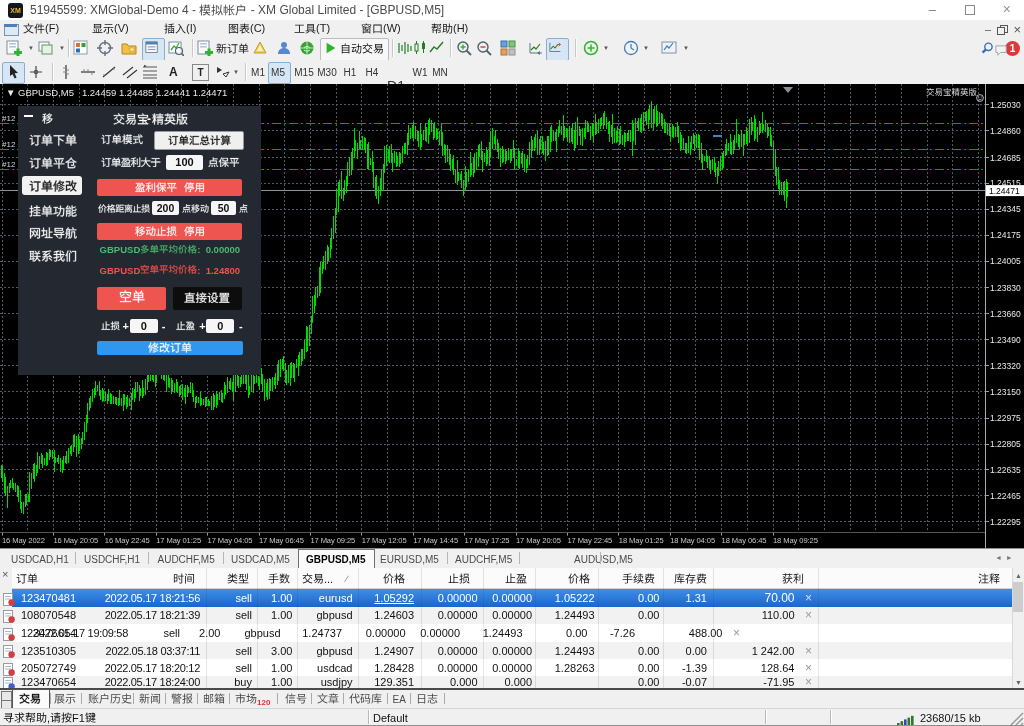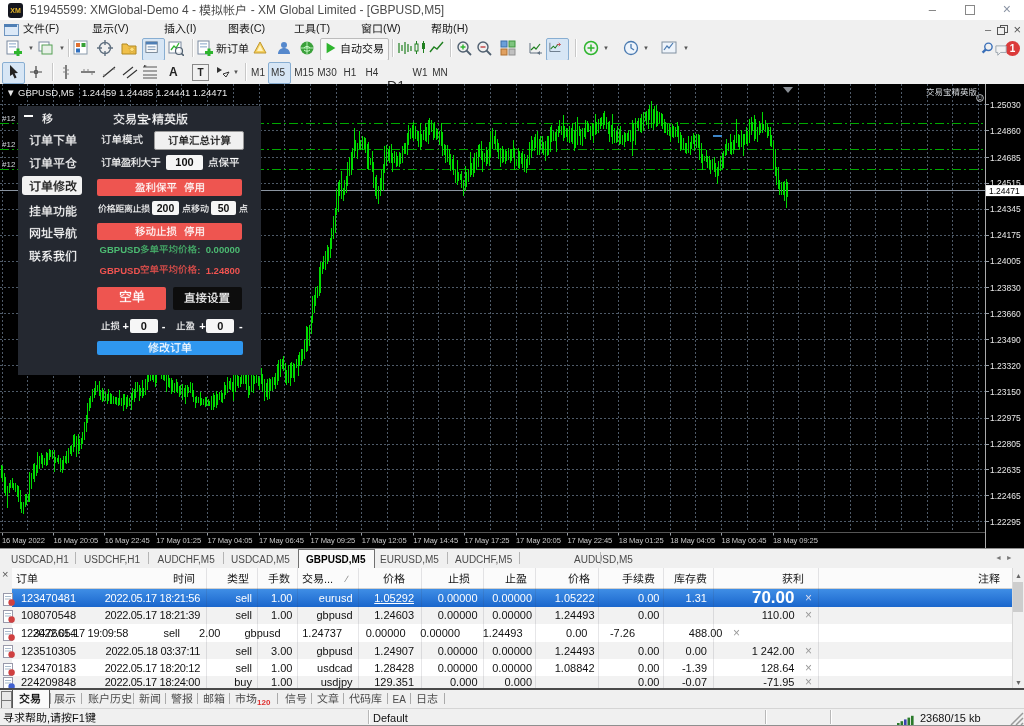--- a/index.html
+++ b/index.html
@@ -759,21 +759,21 @@
       <div style="position:absolute;right:824px;top:8.8px;transform:translateY(-50%);font-size:11px;color:#fff;letter-spacing:-0.3px;white-space:pre;">2022.05.17 18:21:56</div>
       <div style="position:absolute;right:772px;top:8.8px;transform:translateY(-50%);font-size:11px;color:#fff;white-space:pre;">sell</div>
       <div style="position:absolute;right:731.5px;top:8.8px;transform:translateY(-50%);font-size:11px;color:#fff;white-space:pre;">1.00</div>
       <div style="position:absolute;right:671.5px;top:8.8px;transform:translateY(-50%);font-size:11px;color:#fff;white-space:pre;">eurusd</div>
       <div style="position:absolute;right:610px;top:8.8px;transform:translateY(-50%);font-size:11px;color:#fff;white-space:pre;text-decoration:underline;">1.05292</div>
       <div style="position:absolute;right:546.5px;top:8.8px;transform:translateY(-50%);font-size:11px;color:#fff;white-space:pre;">0.00000</div>
       <div style="position:absolute;right:492px;top:8.8px;transform:translateY(-50%);font-size:11px;color:#fff;white-space:pre;">0.00000</div>
       <div style="position:absolute;right:429.5px;top:8.8px;transform:translateY(-50%);font-size:11px;color:#fff;white-space:pre;">1.05222</div>
       <div style="position:absolute;right:364.5px;top:8.8px;transform:translateY(-50%);font-size:11px;color:#fff;white-space:pre;">0.00</div>
       <div style="position:absolute;right:317px;top:8.8px;transform:translateY(-50%);font-size:11px;color:#fff;white-space:pre;">1.31</div>
-      <div style="position:absolute;right:229.5px;top:8.8px;transform:translateY(-50%);font-size:17px;color:#fff;white-space:pre;font-weight:bold;">70.00</div>
+      <div style="position:absolute;right:229.5px;top:8.8px;transform:translateY(-50%);font-size:12px;color:#fff;white-space:pre;">70.00</div>
       <div style="position:absolute;right:212px;top:8.8px;transform:translateY(-50%);font-size:12px;color:#dde;white-space:pre;">×</div>
     </div>
   </div>
 <div class="a" style="left:0px;top:606.6px;width:1024px;height:17.6px;overflow:hidden;">
     <div style="position:absolute;left:0;top:0;width:1024px;height:17.6px;">
       <div style="position:absolute;left:12px;top:0;width:1000px;height:17.6px;background:#f2f2f2;"></div>
       <div style="position:absolute;left:3px;top:2.5px;"><svg width="12" height="13" viewBox="0 0 12 13">
           <rect x="0.5" y="0.5" width="9" height="12" fill="#fff" stroke="#99a"></rect>
           <rect x="2" y="3" width="6" height="1" fill="#abc"></rect>
           <rect x="2" y="5.5" width="6" height="1" fill="#abc"></rect>
@@ -844,45 +844,45 @@
   </div>
 <div class="a" style="left:0px;top:659.4px;width:1024px;height:17.6px;overflow:hidden;">
     <div style="position:absolute;left:0;top:0;width:1024px;height:17.6px;">
       <div style="position:absolute;left:12px;top:0;width:1000px;height:17.6px;background:#ffffff;"></div>
       <div style="position:absolute;left:3px;top:2.5px;"><svg width="12" height="13" viewBox="0 0 12 13">
           <rect x="0.5" y="0.5" width="9" height="12" fill="#fff" stroke="#99a"></rect>
           <rect x="2" y="3" width="6" height="1" fill="#abc"></rect>
           <rect x="2" y="5.5" width="6" height="1" fill="#abc"></rect>
           <circle cx="8.6" cy="9.5" r="3.2" fill="#d04040"></circle>
         </svg></div>
-      <div style="position:absolute;left:21px;top:8.8px;transform:translateY(-50%);font-size:11px;color:#111;white-space:pre;">123470183</div>
+      <div style="position:absolute;left:21px;top:8.8px;transform:translateY(-50%);font-size:11px;color:#111;white-space:pre;">205072749</div>
       <div style="position:absolute;right:824px;top:8.8px;transform:translateY(-50%);font-size:11px;color:#111;letter-spacing:-0.3px;white-space:pre;">2022.05.17 18:20:12</div>
       <div style="position:absolute;right:772px;top:8.8px;transform:translateY(-50%);font-size:11px;color:#111;white-space:pre;">sell</div>
       <div style="position:absolute;right:731.5px;top:8.8px;transform:translateY(-50%);font-size:11px;color:#111;white-space:pre;">1.00</div>
       <div style="position:absolute;right:671.5px;top:8.8px;transform:translateY(-50%);font-size:11px;color:#111;white-space:pre;">usdcad</div>
       <div style="position:absolute;right:610px;top:8.8px;transform:translateY(-50%);font-size:11px;color:#111;white-space:pre;margin-left:25px;">1.28428</div>
       <div style="position:absolute;right:546.5px;top:8.8px;transform:translateY(-50%);font-size:11px;color:#111;white-space:pre;">0.00000</div>
       <div style="position:absolute;right:492px;top:8.8px;transform:translateY(-50%);font-size:11px;color:#111;white-space:pre;">0.00000</div>
-      <div style="position:absolute;right:429.5px;top:8.8px;transform:translateY(-50%);font-size:11px;color:#111;white-space:pre;">1.08842</div>
+      <div style="position:absolute;right:429.5px;top:8.8px;transform:translateY(-50%);font-size:11px;color:#111;white-space:pre;">1.28263</div>
       <div style="position:absolute;right:364.5px;top:8.8px;transform:translateY(-50%);font-size:11px;color:#111;white-space:pre;">0.00</div>
       <div style="position:absolute;right:317px;top:8.8px;transform:translateY(-50%);font-size:11px;color:#111;white-space:pre;">-1.39</div>
       <div style="position:absolute;right:229.5px;top:8.8px;transform:translateY(-50%);font-size:11px;color:#111;white-space:pre;">128.64</div>
       <div style="position:absolute;right:212px;top:8.8px;transform:translateY(-50%);font-size:12px;color:#999;white-space:pre;">×</div>
     </div>
   </div>
 <div class="a" style="left:0px;top:675.8px;width:1024px;height:12.600000000000023px;overflow:hidden;">
     <div style="position:absolute;left:0;top:0;width:1024px;height:17.6px;">
       <div style="position:absolute;left:12px;top:0;width:1000px;height:17.6px;background:#f2f2f2;"></div>
       <div style="position:absolute;left:3px;top:0.5px;"><svg width="12" height="13" viewBox="0 0 12 13">
           <rect x="0.5" y="0.5" width="9" height="12" fill="#fff" stroke="#99a"></rect>
           <rect x="2" y="3" width="6" height="1" fill="#abc"></rect>
           <rect x="2" y="5.5" width="6" height="1" fill="#abc"></rect>
           <circle cx="8.6" cy="9.5" r="3.2" fill="#4060d0"></circle>
         </svg></div>
-      <div style="position:absolute;left:21px;top:6.7px;transform:translateY(-50%);font-size:11px;color:#111;white-space:pre;">224209848</div>
+      <div style="position:absolute;left:21px;top:6.7px;transform:translateY(-50%);font-size:11px;color:#111;white-space:pre;">123470654</div>
       <div style="position:absolute;right:824px;top:6.7px;transform:translateY(-50%);font-size:11px;color:#111;letter-spacing:-0.3px;white-space:pre;">2022.05.17 18:24:00</div>
       <div style="position:absolute;right:772px;top:6.7px;transform:translateY(-50%);font-size:11px;color:#111;white-space:pre;">buy</div>
       <div style="position:absolute;right:731.5px;top:6.7px;transform:translateY(-50%);font-size:11px;color:#111;white-space:pre;">1.00</div>
       <div style="position:absolute;right:671.5px;top:6.7px;transform:translateY(-50%);font-size:11px;color:#111;white-space:pre;">usdjpy</div>
       <div style="position:absolute;right:610px;top:6.7px;transform:translateY(-50%);font-size:11px;color:#111;white-space:pre;">129.351</div>
       <div style="position:absolute;right:546.5px;top:6.7px;transform:translateY(-50%);font-size:11px;color:#111;white-space:pre;">0.000</div>
       <div style="position:absolute;right:492px;top:6.7px;transform:translateY(-50%);font-size:11px;color:#111;white-space:pre;">0.000</div>
       <div style="position:absolute;right:429.5px;top:24px;transform:translateY(-50%);font-size:11px;color:#111;white-space:pre;">129.258</div>
       <div style="position:absolute;right:364.5px;top:6.7px;transform:translateY(-50%);font-size:11px;color:#111;white-space:pre;">0.00</div>
       <div style="position:absolute;right:317px;top:6.7px;transform:translateY(-50%);font-size:11px;color:#111;white-space:pre;">-0.07</div>

